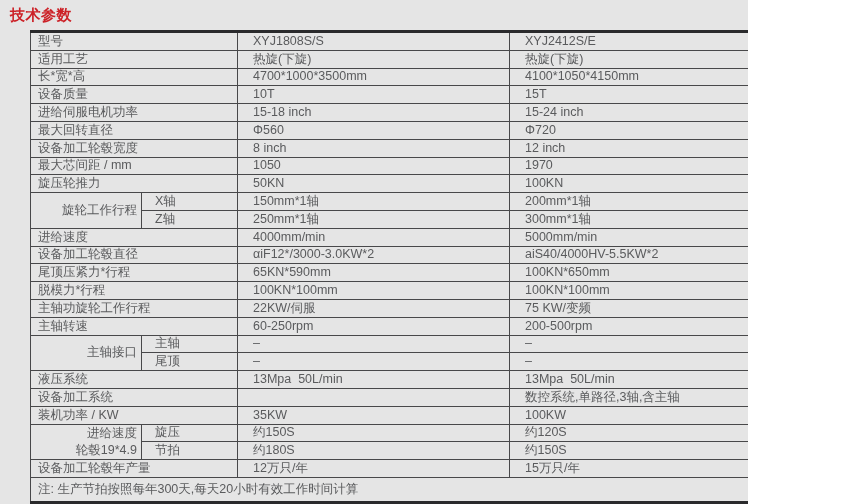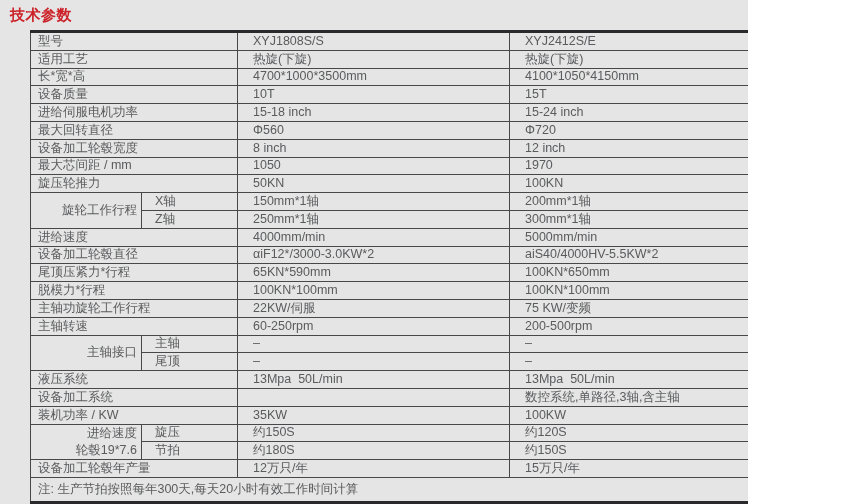--- a/index.html
+++ b/index.html
@@ -177,21 +177,21 @@
           <td class="label" colspan="2">设备加工系统</td>
           <td class="val"></td>
           <td class="val">数控系统,单路径,3轴,含主轴</td>
         </tr>
         <tr>
           <td class="label" colspan="2">装机功率 / KW</td>
           <td class="val">35KW</td>
           <td class="val">100KW</td>
         </tr>
         <tr>
-          <td class="label group-label" rowspan="2"><div class="label-line">进给速度</div><div class="label-line">轮毂19*7.6</div></td>
+          <td class="label group-label" rowspan="2"><div class="label-line">进给速度</div><div class="label-line">轮毂19*4.9</div></td>
           <td class="sublabel">旋压</td>
           <td class="val">约150S</td>
           <td class="val">约120S</td>
         </tr>
         <tr>
           <td class="sublabel">节拍</td>
           <td class="val">约180S</td>
           <td class="val">约150S</td>
         </tr>
         <tr>

